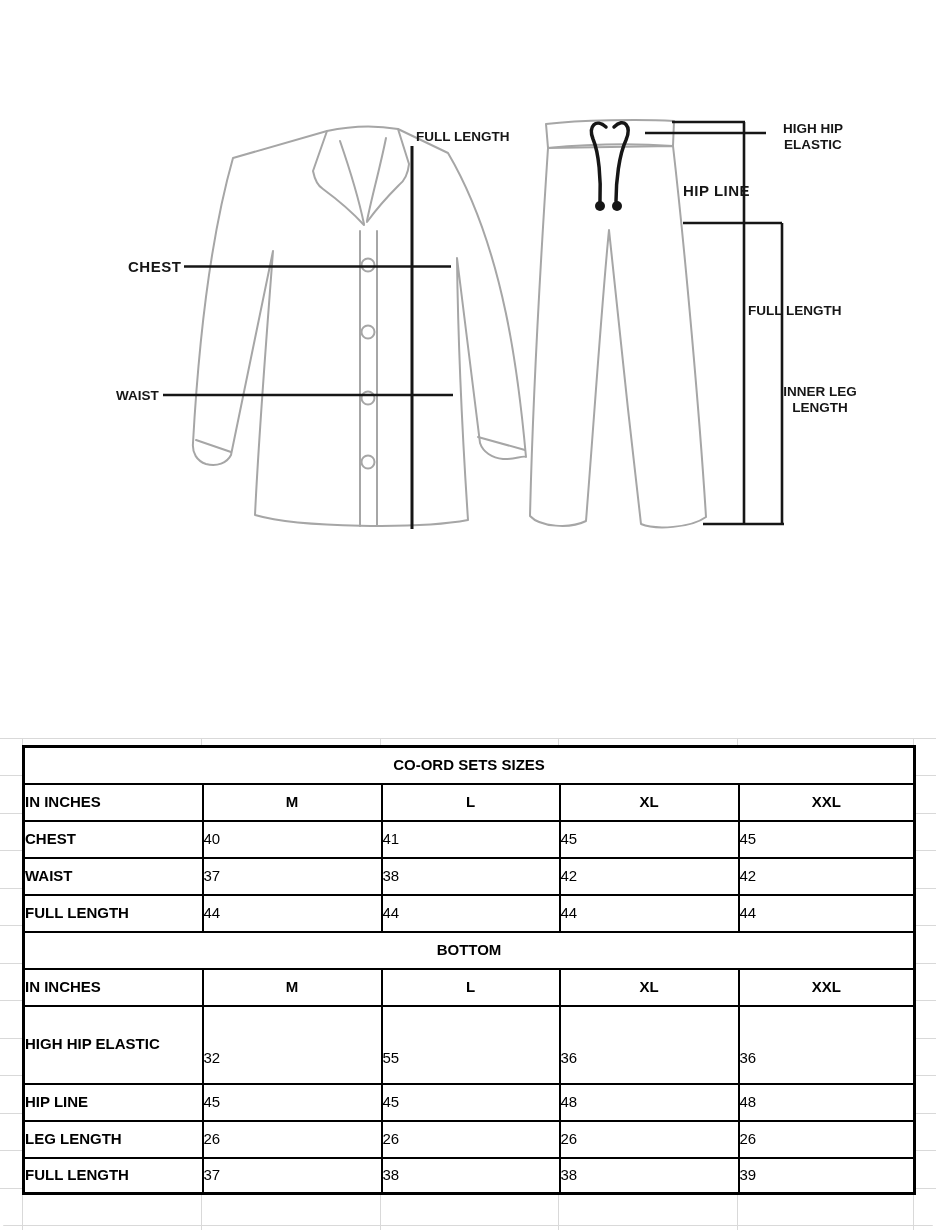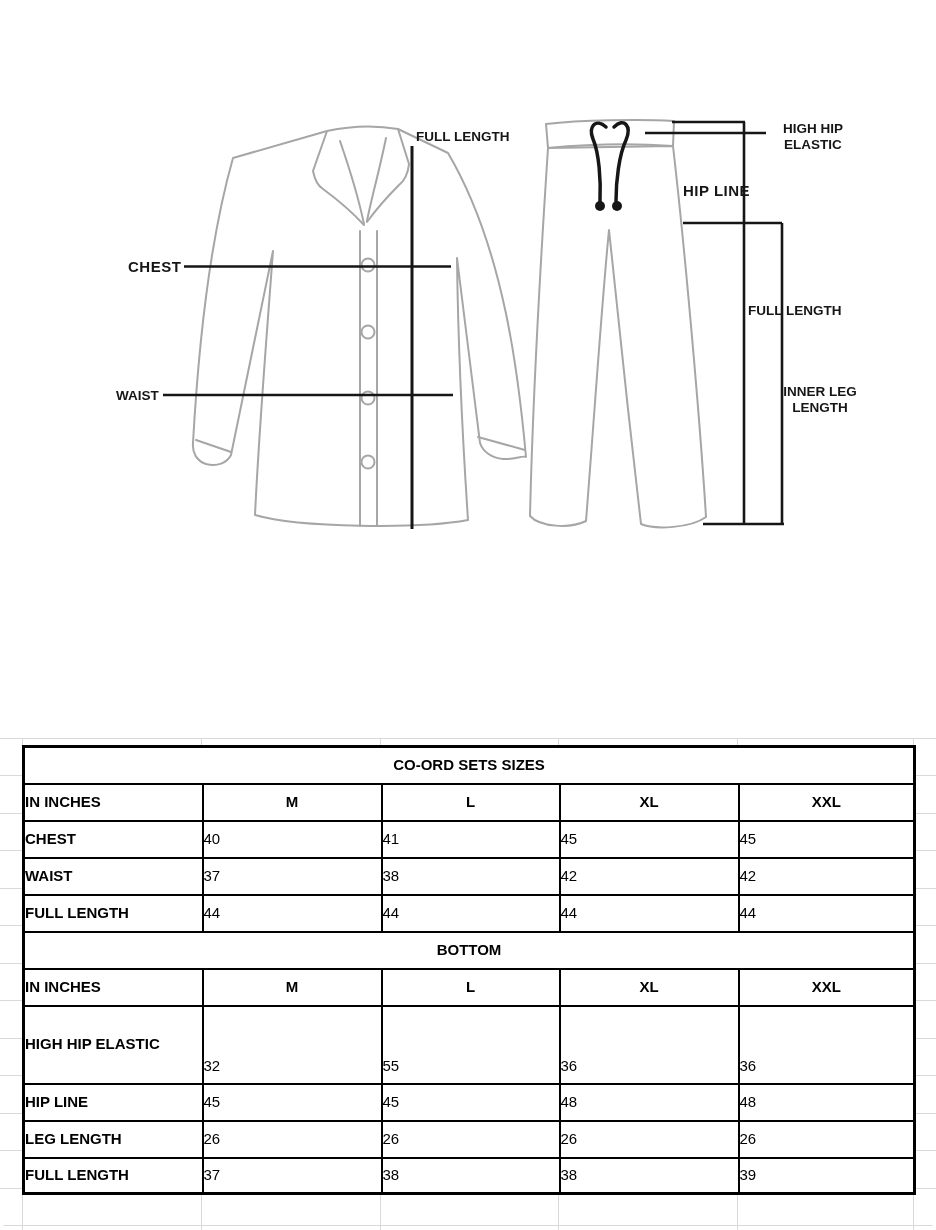--- a/index.html
+++ b/index.html
@@ -33,21 +33,21 @@
   }
   table.size-table td,table.size-table th{
     border:2px solid var(--table_border,#000000);
     padding:0;vertical-align:middle;overflow:hidden;
   }
   tr.r37{height:37px;} tr.r36{height:36px;} tr.r62{height:78px;}
   .merged{text-align:center;font-weight:bold;}
   th.lbl,td.lbl{text-align:left;font-weight:bold;padding-left:7px;}
   th.hdr{text-align:center;font-weight:bold;}
   td.val{text-align:left;font-weight:normal;}
-  tr.r62 td.val{vertical-align:bottom;padding-bottom:8px;}
+  tr.r62 td.val{vertical-align:bottom;padding-bottom:16px;}
   tr.r62 td.lbl{line-height:1.24;}
 </style>
 </head>
 <body>
 
 <div class="screen">
 
   <svg class="gridlines" width="936" height="1230" viewBox="0 0 936 1230">
     <g>
       <line x1="0" y1="738" x2="936" y2="738"></line>

